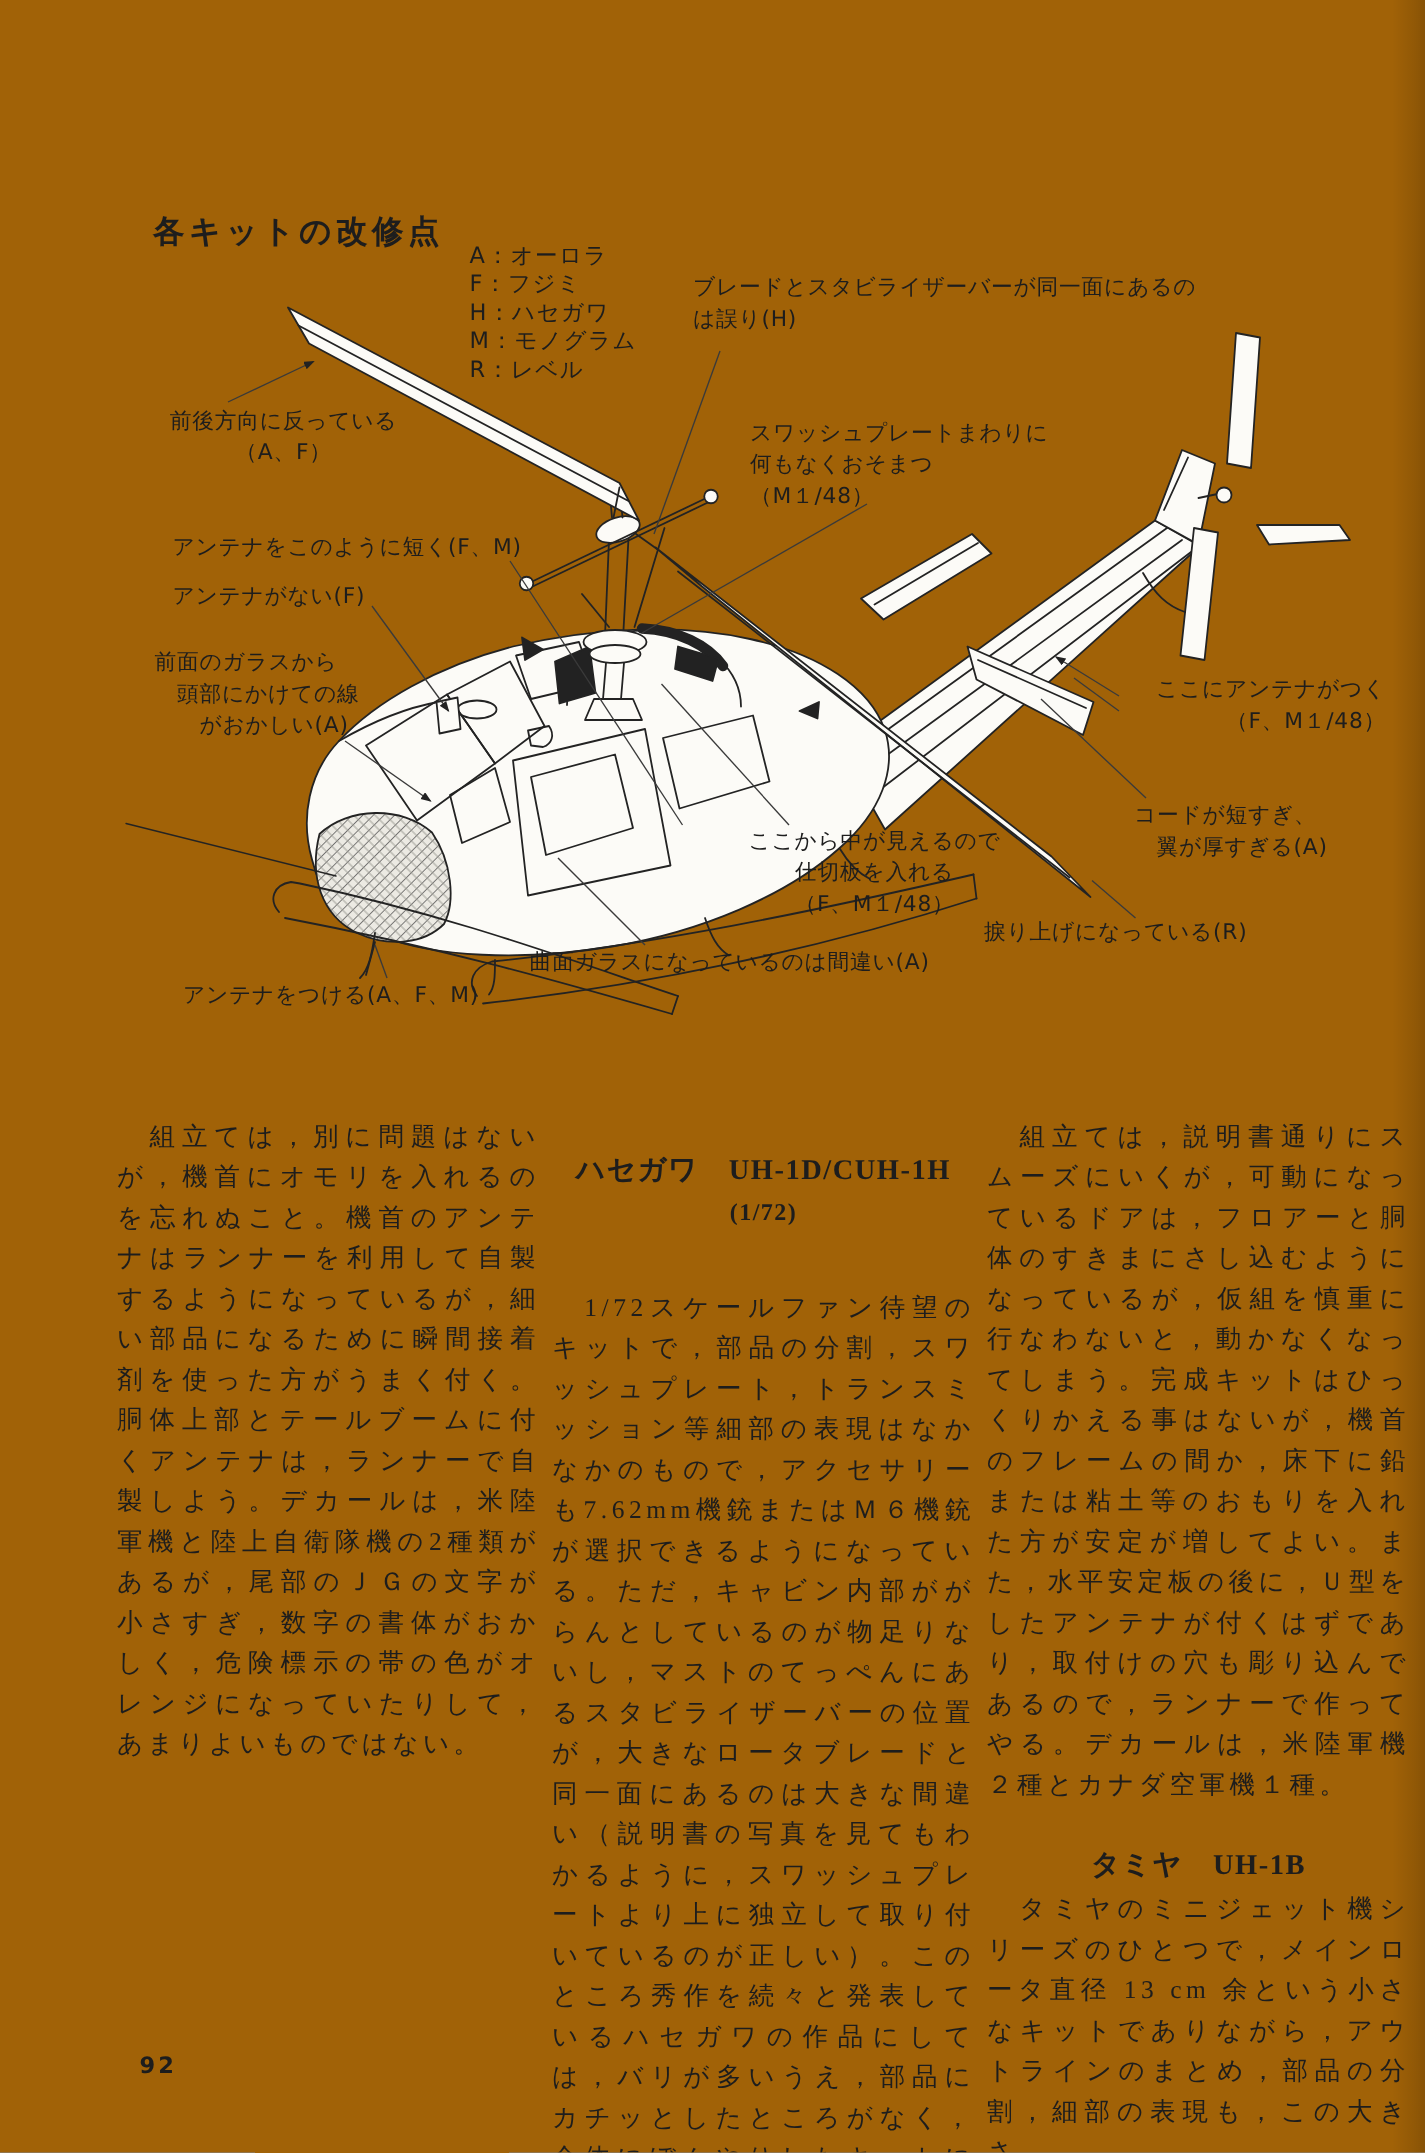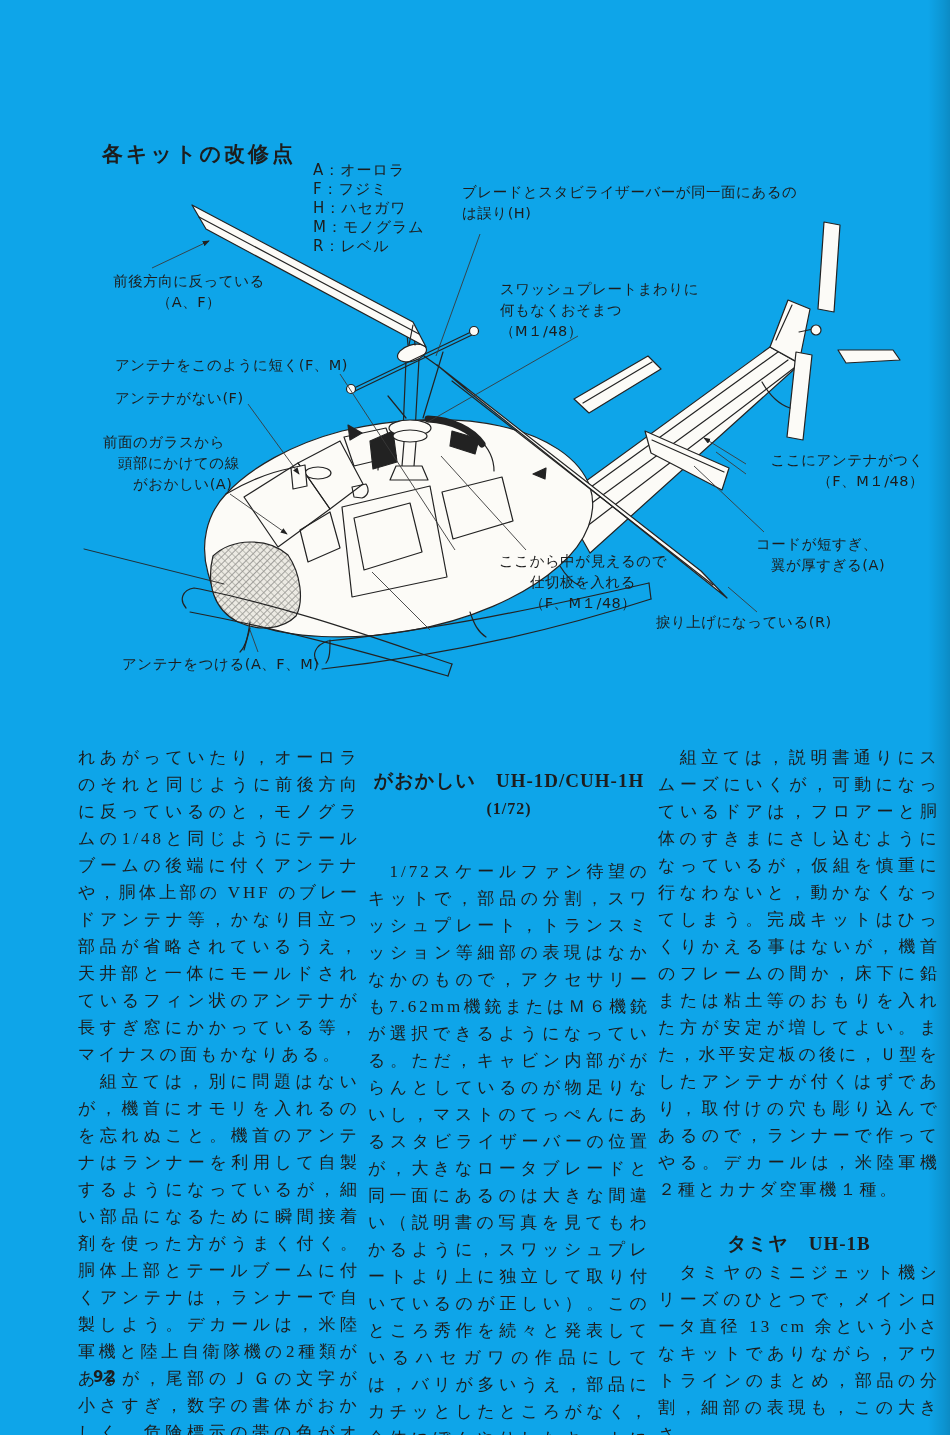--- a/index.html
+++ b/index.html
@@ -1,18 +1,18 @@
 <!DOCTYPE html>
 <html><head>
 <meta charset="utf-8">
 <style>
   html,body{margin:0;padding:0;background:#888;}
   .page{
     position:relative;width:950px;height:1435px;margin:0 auto;
-    background:#0ea5e9;overflow:hidden;color:#1d1d1d;
+    background:#a16207;overflow:hidden;color:#1d1d1d;
   }
   
   .edge-shade{position:absolute;right:0;top:0;width:22px;height:100%;
     background:linear-gradient(to right,rgba(0,0,0,0),rgba(0,0,0,0.10) 70%,rgba(0,0,0,0.16));}
   .art-svg{position:absolute;left:0;top:0;width:950px;height:1435px;}
 
   
   .dg-title{position:absolute;left:102px;top:140px;
     font-family:"DejaVu Sans",sans-serif;font-weight:bold;font-size:21px;letter-spacing:3px;}
   .legend{position:absolute;left:313px;top:161px;
@@ -190,30 +190,30 @@
   <div class="anno an-glass">前面のガラスから
 　頭部にかけての線
 　　がおかしい(A)</div>
   <div class="anno an-here">ここにアンテナがつく
 （F、M１/48）</div>
   <div class="anno an-chord">コードが短すぎ、
 　翼が厚すぎる(A)</div>
   <div class="anno an-partition">ここから中が見えるので
 仕切板を入れる
 （F、M１/48）</div>
+  <div class="anno an-curved">曲面ガラスになっているのは間違い(A)</div>
   <div class="anno an-washout">捩り上げになっている(R)</div>
   <div class="anno an-attach">アンテナをつける(A、F、M)</div>
 
   <div class="col col1">
-    <p>れあがっていたり，オーロラのそれと同じように前後方向に反っているのと，モノグラムの1/48と同じようにテールブームの後端に付くアンテナや，胴体上部の VHF のブレードアンテナ等，かなり目立つ部品が省略されているうえ，天井部と一体にモールドされているフィン状のアンテナが長すぎ窓にかかっている等，マイナスの面もかなりある。</p>
     <p>　組立ては，別に問題はないが，機首にオモリを入れるのを忘れぬこと。機首のアンテナはランナーを利用して自製するようになっているが，細い部品になるために瞬間接着剤を使った方がうまく付く。胴体上部とテールブームに付くアンテナは，ランナーで自製しよう。デカールは，米陸軍機と陸上自衛隊機の2種類があるが，尾部のＪＧの文字が小さすぎ，数字の書体がおかしく，危険標示の帯の色がオレンジになっていたりして，あまりよいものではない。</p>
   </div>
 
   <div class="col col2">
-    <h3 class="kit-heading">がおかしい　UH-1D/CUH-1H</h3>
+    <h3 class="kit-heading">ハセガワ　UH-1D/CUH-1H</h3>
     <div class="kit-scale">(1/72)</div>
     <p>　1/72スケールファン待望のキットで，部品の分割，スワッシュプレート，トランスミッション等細部の表現はなかなかのもので，アクセサリーも7.62mm機銃またはＭ６機銃が選択できるようになっている。ただ，キャビン内部ががらんとしているのが物足りないし，マストのてっぺんにあるスタビライザーバーの位置が，大きなロータブレードと同一面にあるのは大きな間違い（説明書の写真を見てもわかるように，スワッシュプレートより上に独立して取り付いているのが正しい）。このところ秀作を続々と発表しているハセガワの作品にしては，バリが多いうえ，部品にカチッとしたところがなく，全体にぼんやりしたキットになってしまっている。</p>
   </div>
 
   <div class="col col3">
     <p>　組立ては，説明書通りにスムーズにいくが，可動になっているドアは，フロアーと胴体のすきまにさし込むようになっているが，仮組を慎重に行なわないと，動かなくなってしまう。完成キットはひっくりかえる事はないが，機首のフレームの間か，床下に鉛または粘土等のおもりを入れた方が安定が増してよい。また，水平安定板の後に，Ｕ型をしたアンテナが付くはずであり，取付けの穴も彫り込んであるので，ランナーで作ってやる。デカールは，米陸軍機２種とカナダ空軍機１種。</p>
     <h3 class="kit-heading">タミヤ　UH-1B</h3>
     <p>　タミヤのミニジェット機シリーズのひとつで，メインロータ直径 13 cm 余という小さなキットでありながら，アウトラインのまとめ，部品の分割，細部の表現も，この大きさ</p>
   </div>
 

